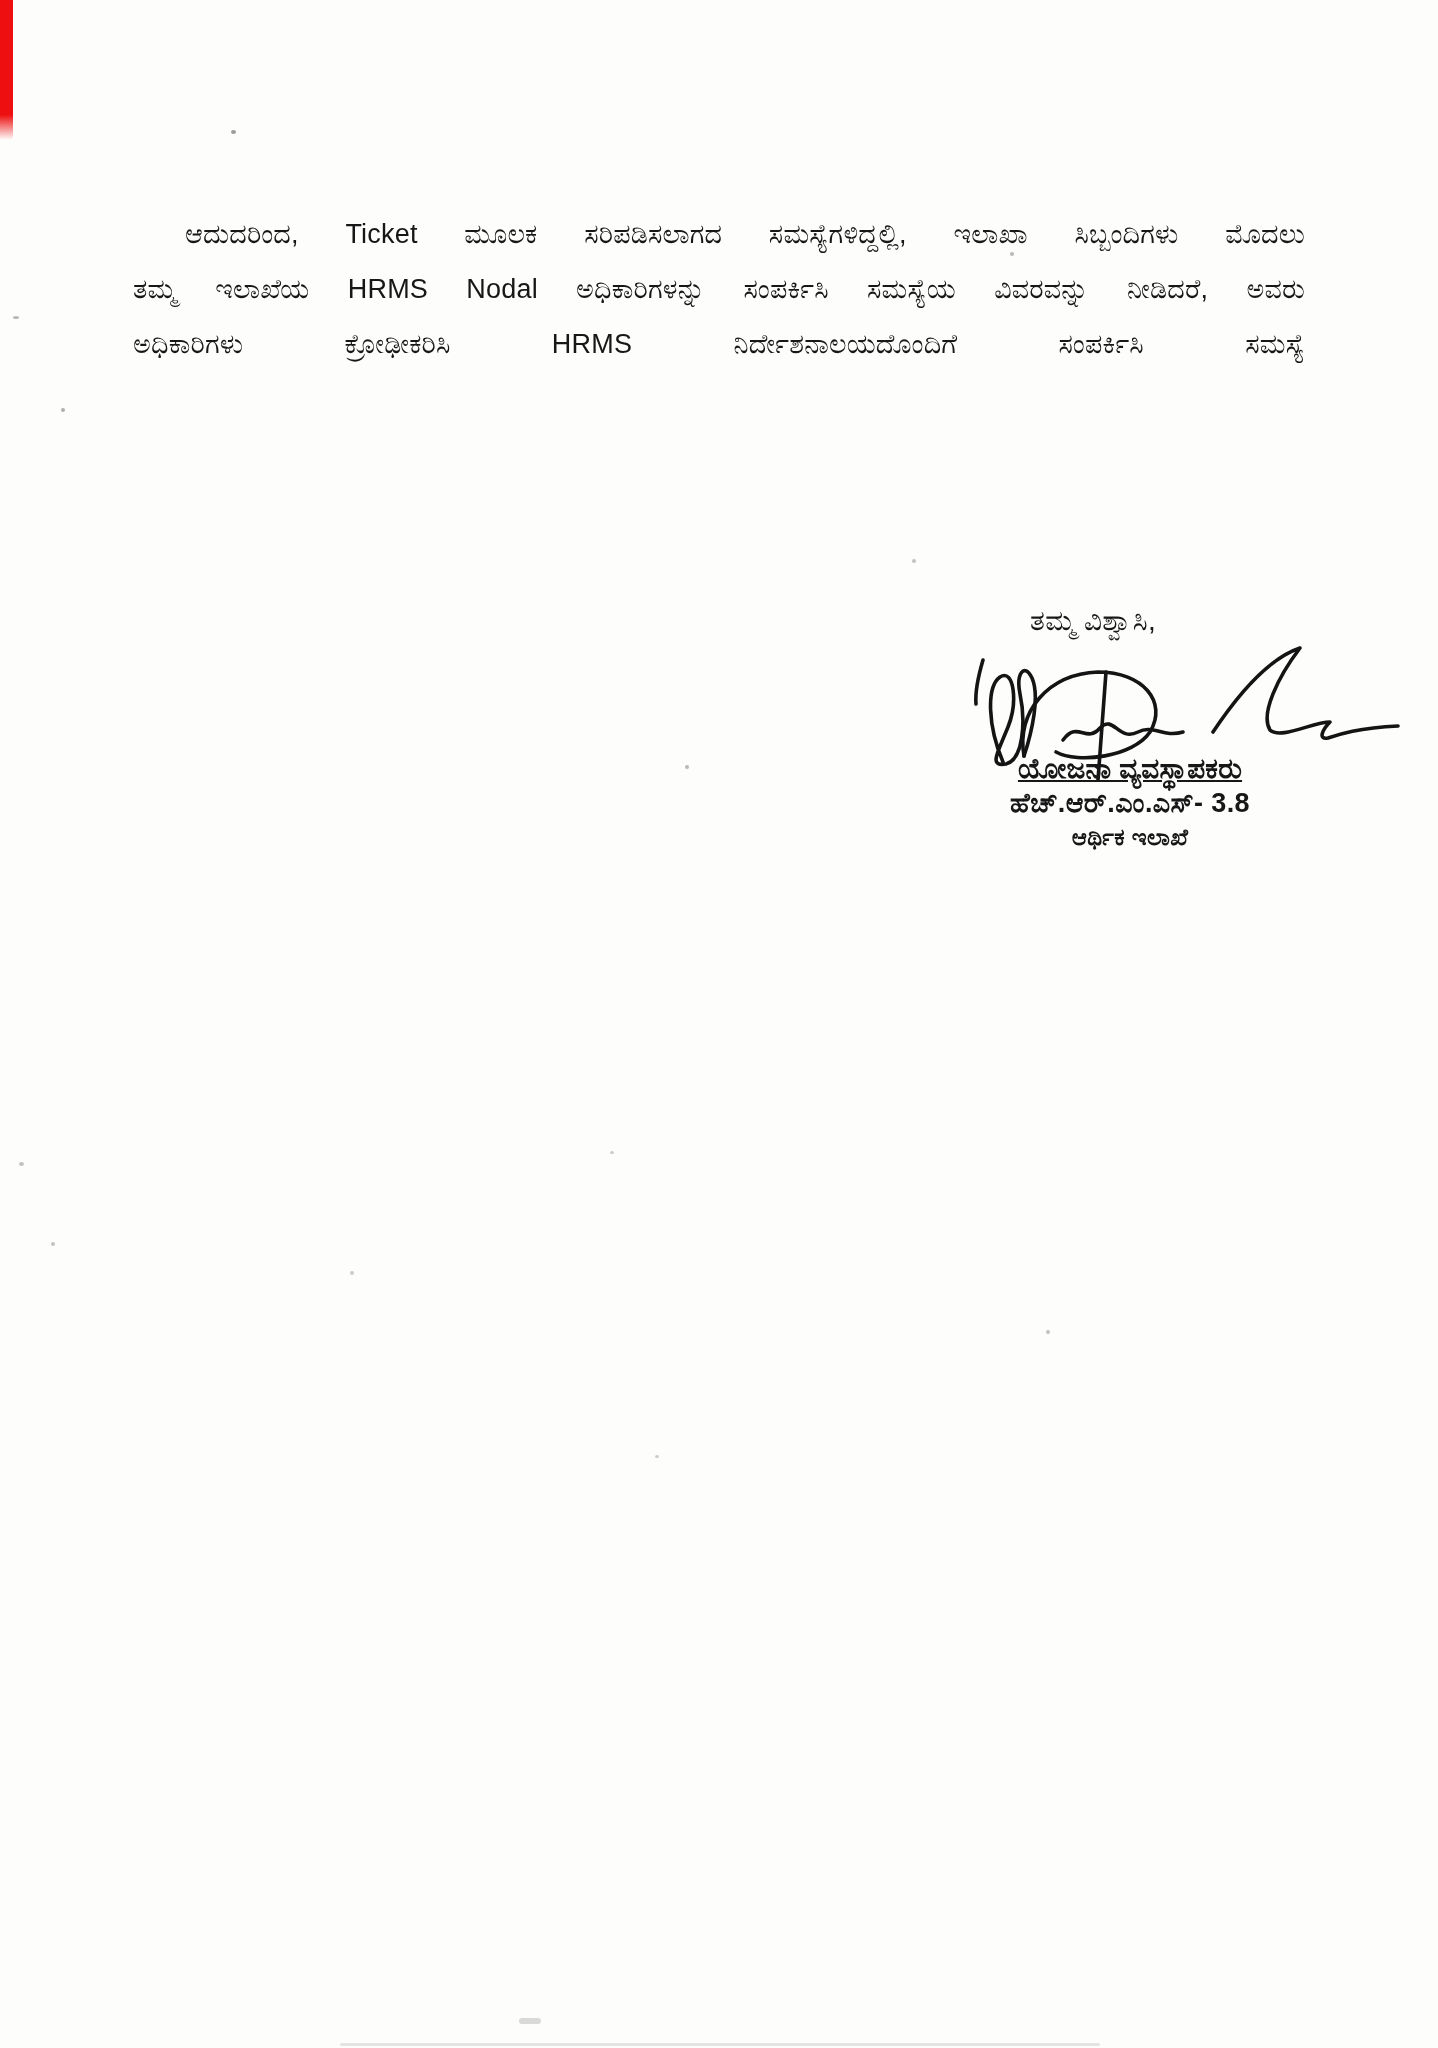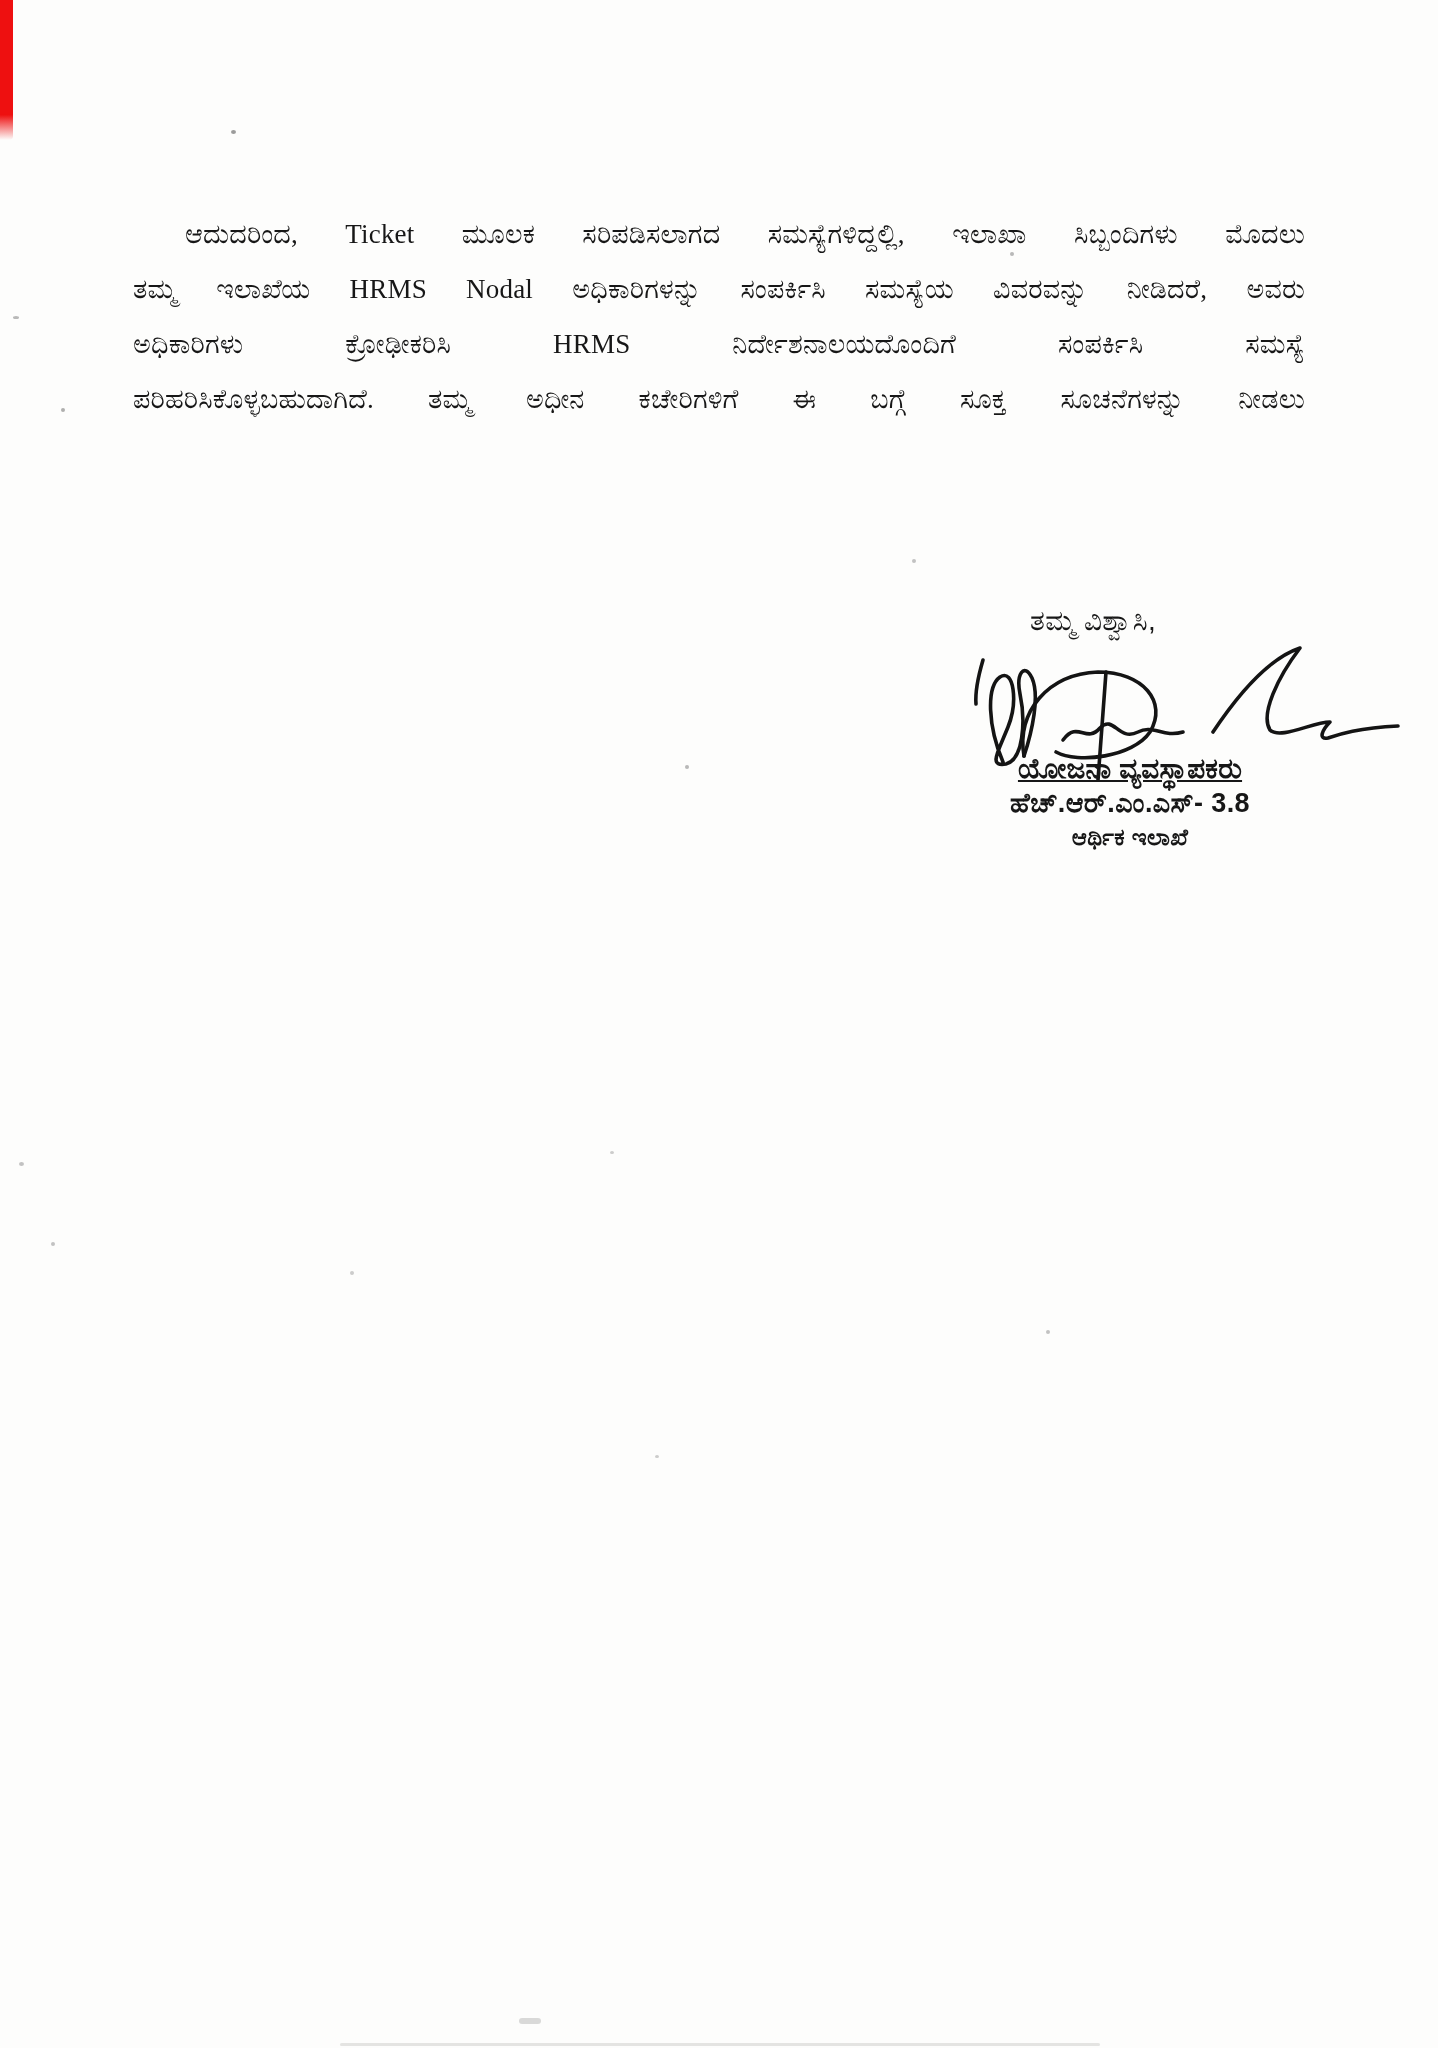--- a/index.html
+++ b/index.html
@@ -20,21 +20,20 @@
   .para{
     position:absolute;left:133px;top:207px;width:1172px;
     font-size:27px;line-height:55px;font-weight:500;
     letter-spacing:.2px;
   }
   .para .line{
     text-align:justify;
     text-align-last:justify;
     -moz-text-align-last:justify;
     white-space:normal;
-    font-family:Liberation Serif, serif;
   }
   .para .line.first{text-indent:52px;}
   .para .line.last{
     text-align:left;text-align-last:left;-moz-text-align-last:left;
   }
   .closing{
     position:absolute;left:1030px;top:605px;width:320px;
     font-size:28px;font-weight:400;letter-spacing:.3px;
   }
   .sig{
@@ -71,21 +70,20 @@
 <body>
 
 <div class="page">
 
   <div class="red-mark"></div>
 
   <div class="para">
     <div class="line first">ಆದುದರಿಂದ, Ticket ಮೂಲಕ ಸರಿಪಡಿಸಲಾಗದ ಸಮಸ್ಯೆಗಳಿದ್ದಲ್ಲಿ, ಇಲಾಖಾ ಸಿಬ್ಬಂದಿಗಳು ಮೊದಲು</div>
     <div class="line">ತಮ್ಮ ಇಲಾಖೆಯ HRMS Nodal ಅಧಿಕಾರಿಗಳನ್ನು ಸಂಪರ್ಕಿಸಿ ಸಮಸ್ಯೆಯ ವಿವರವನ್ನು ನೀಡಿದರೆ, ಅವರು</div>
     <div class="line">ಅಧಿಕಾರಿಗಳು ಕ್ರೋಢೀಕರಿಸಿ HRMS ನಿರ್ದೇಶನಾಲಯದೊಂದಿಗೆ ಸಂಪರ್ಕಿಸಿ ಸಮಸ್ಯೆ</div>
-    <div class="line">ಪರಿಹರಿಸಿಕೊಳ್ಳಬಹುದಾಗಿದೆ. ತಮ್ಮ ಅಧೀನ ಕಚೇರಿಗಳಿಗೆ ಈ ಬಗ್ಗೆ ಸೂಕ್ತ ಸೂಚನೆಗಳನ್ನು ನೀಡಲು</div>
   </div>
 
   <div class="closing">ತಮ್ಮ ವಿಶ್ವಾಸಿ,</div>
 
   <svg class="sig" viewBox="0 0 488 152" fill="none" stroke="#141414" stroke-width="3.6" stroke-linecap="round" stroke-linejoin="round">
     <path d="M55,28 C50,45 47,60 48,72"></path>
     <path d="M75,130 C60,95 58,55 72,45 C86,36 90,70 80,95 C70,120 60,135 78,132 C95,128 98,90 92,62 C88,42 96,30 104,46 C112,64 104,100 96,124"></path>
     <path d="M96,124 C88,80 120,42 170,40 C215,40 240,70 222,100 C205,125 150,132 128,120"></path>
     <path d="M135,108 C150,88 158,112 172,96 C186,82 190,110 210,100 C225,92 235,106 255,100"></path>
     <path d="M178,40 L170,148"></path>

